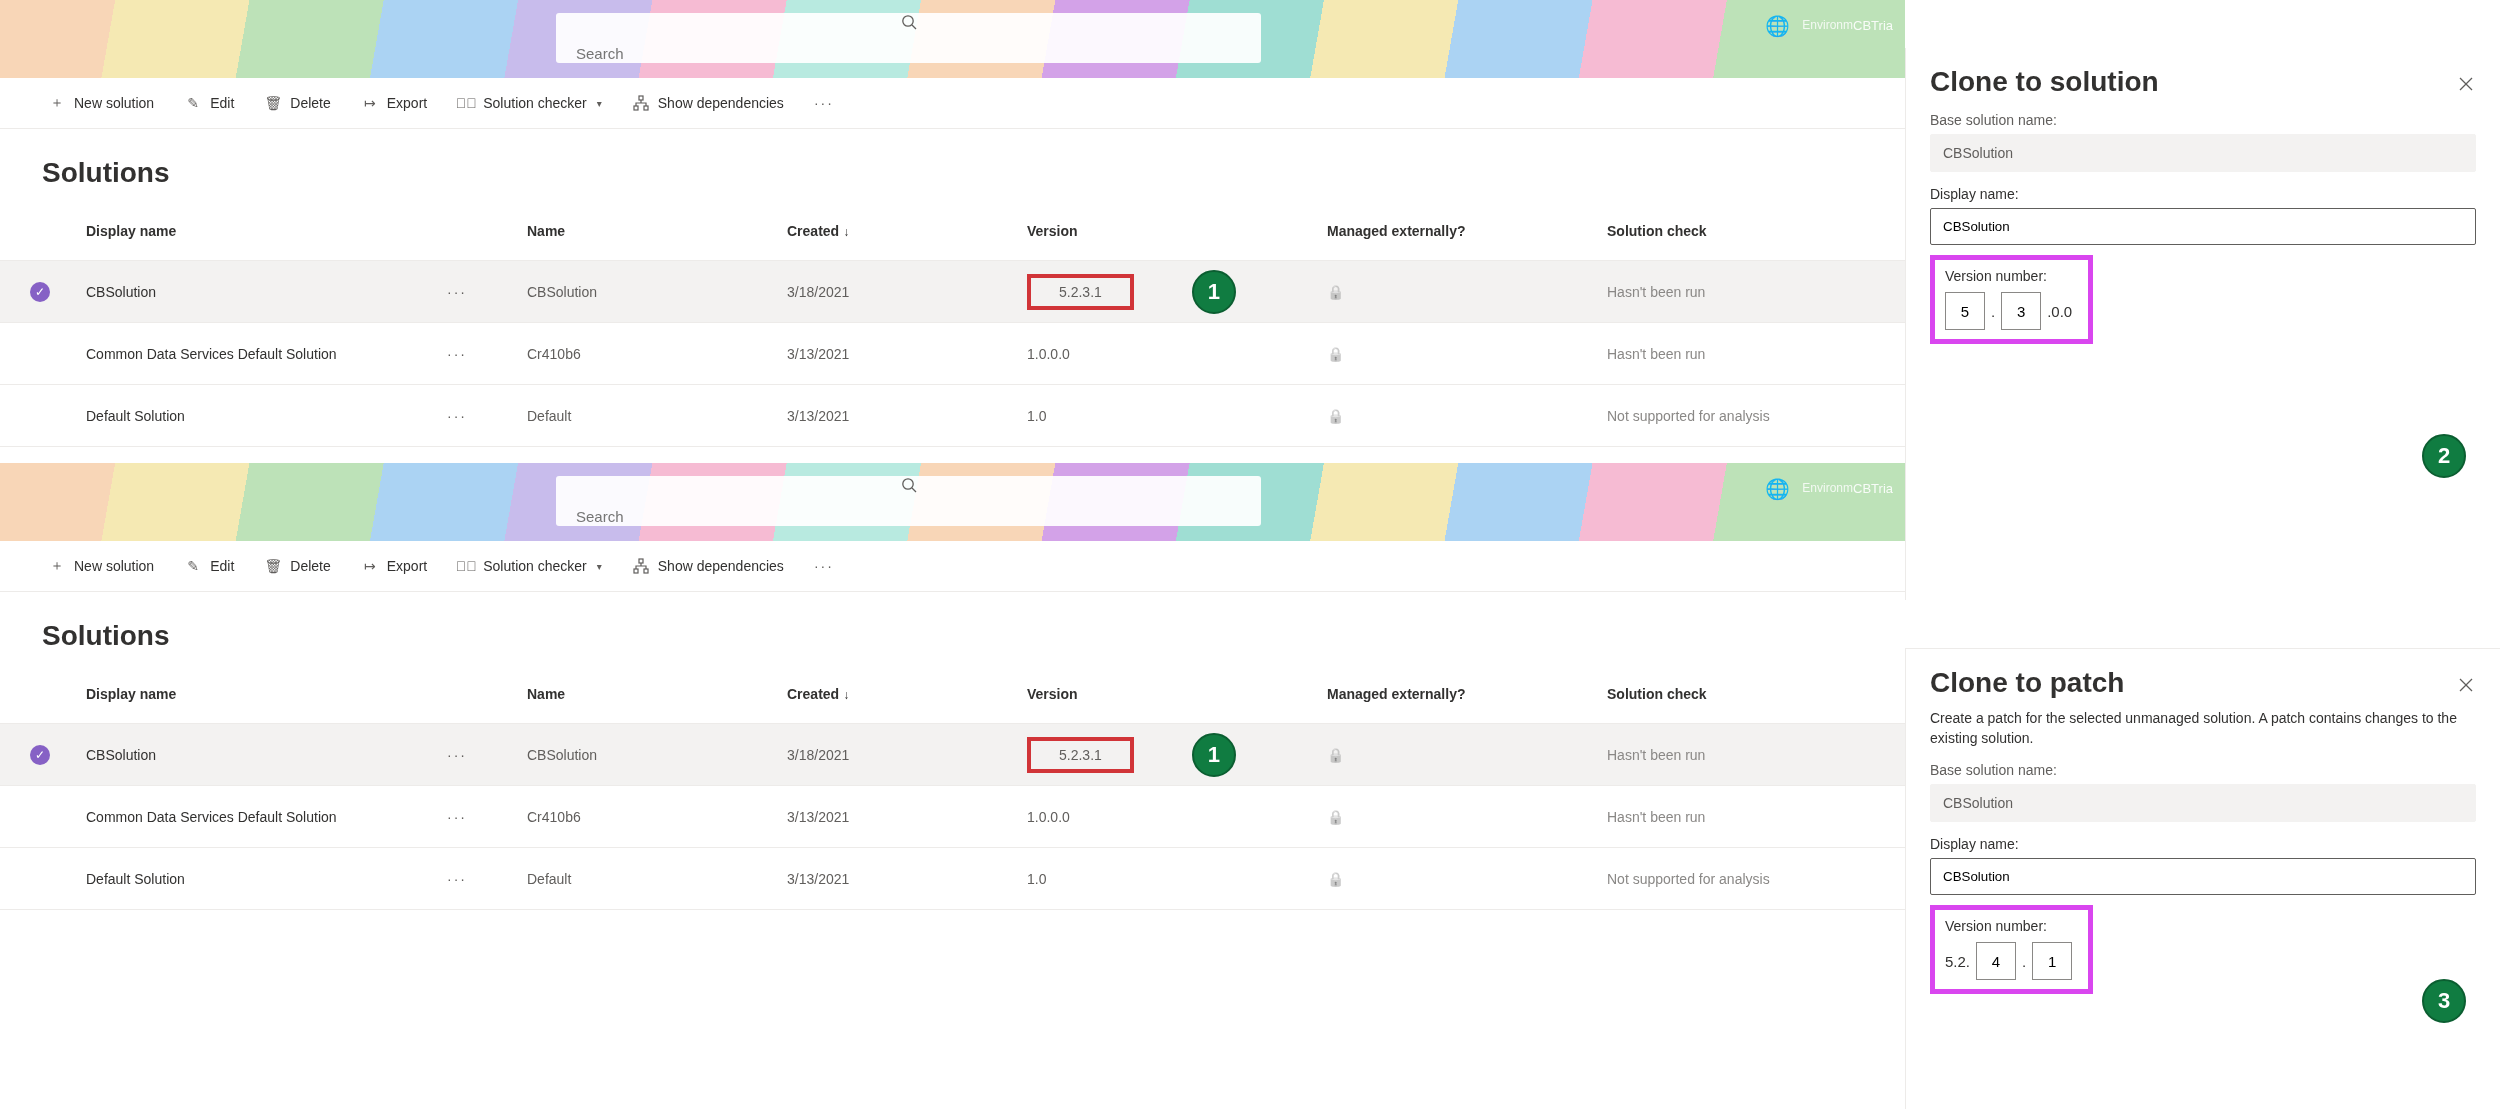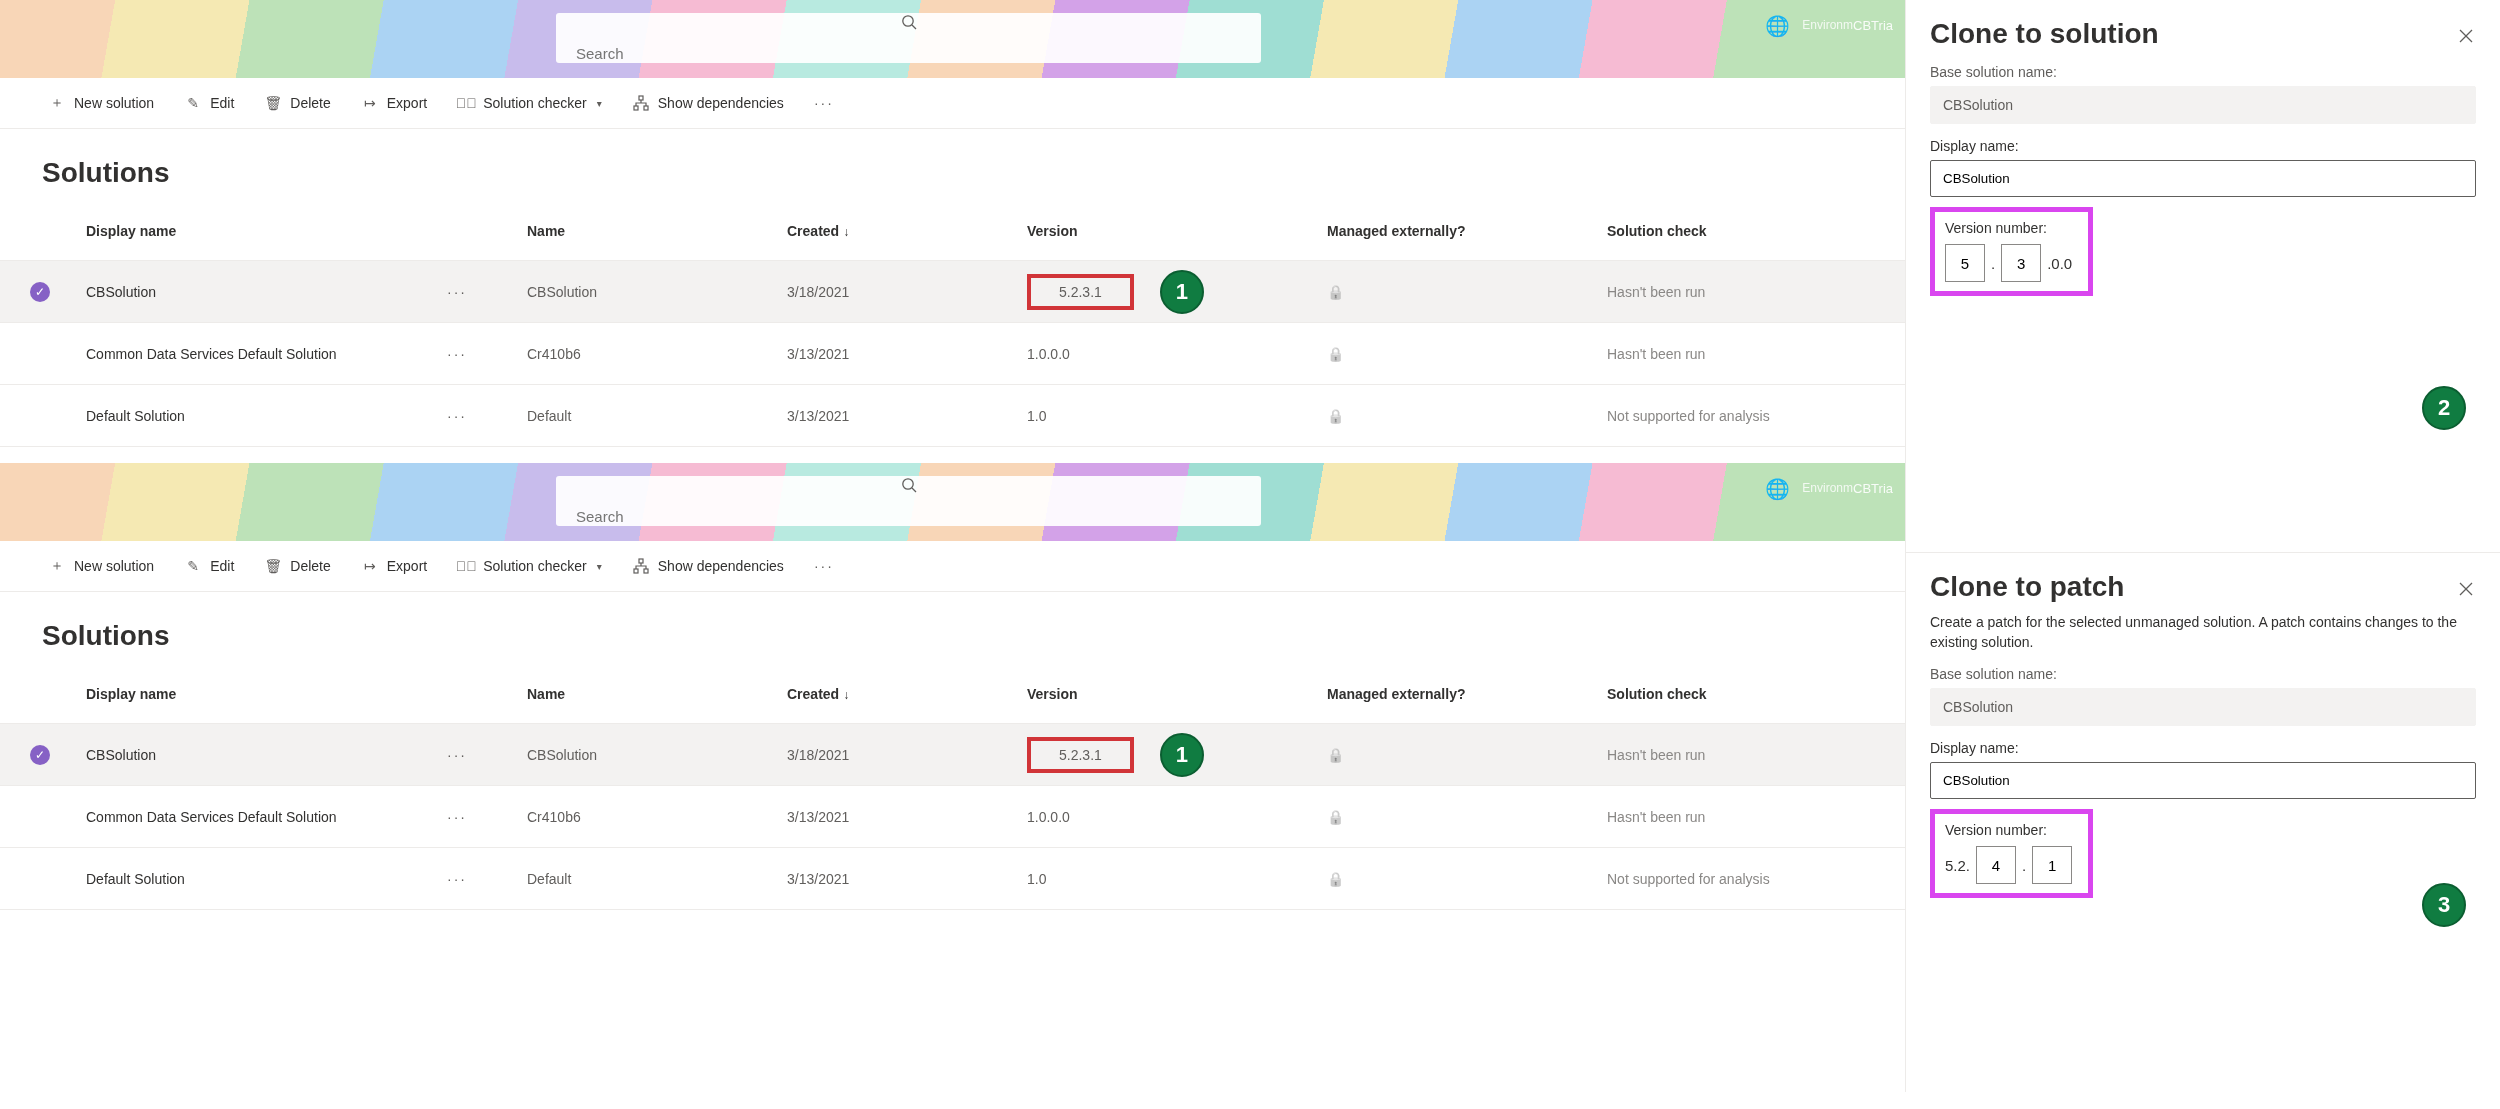--- a/index.html
+++ b/index.html
@@ -144,27 +144,28 @@
     padding: 6px 28px;
     border: 4px solid var(--red-callout);
   }
   .callout-badge {
     display:inline-flex; align-items:center; justify-content:center;
     width: 44px; height: 44px; border-radius: 50%;
     background: #107c41; color:#fff; font-size: 22px; font-weight: 600;
     border: 2px solid #0b5e31;
     margin-left: 26px;
   }
-  .ver-wrap { display:flex; align-items:center; }
+  .ver-wrap { display:flex; align-items:center;gap:32px; }
 
   
   .panel {
     border-left: 1px solid var(--border);
     padding: 18px 24px 30px;
     position: relative;
+    margin-top: 48px;
   }
   .panel + .panel { border-top: 1px solid var(--border); }
   .panel h2 {
     font-size: 28px; font-weight: 600; margin: 0 0 10px;
   }
   .panel .close {
     position: absolute; right: 20px; top: 22px;
     width: 28px; height: 28px;
     display:flex; align-items:center; justify-content:center;
     font-size: 20px; color: var(--text-secondary); cursor:pointer;

